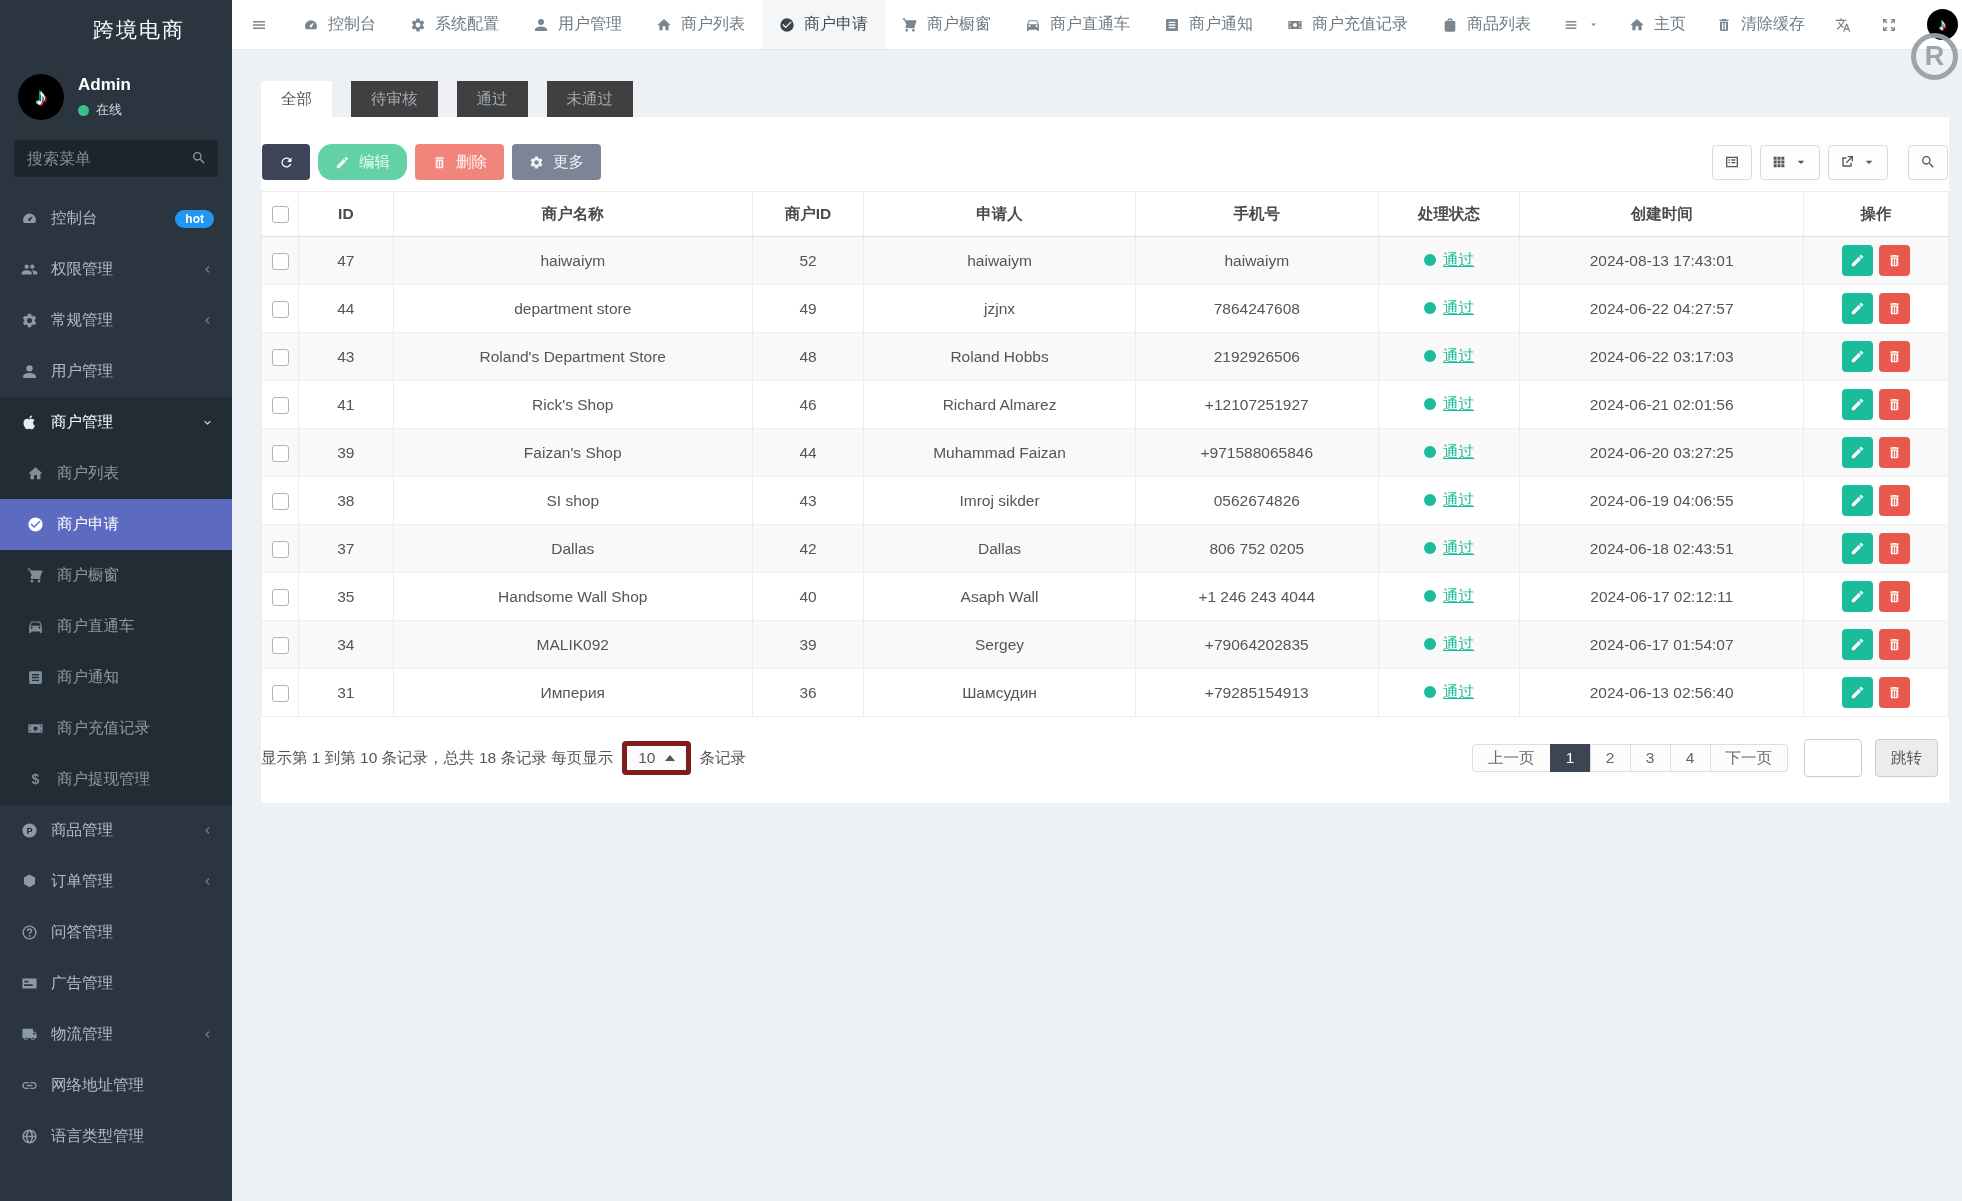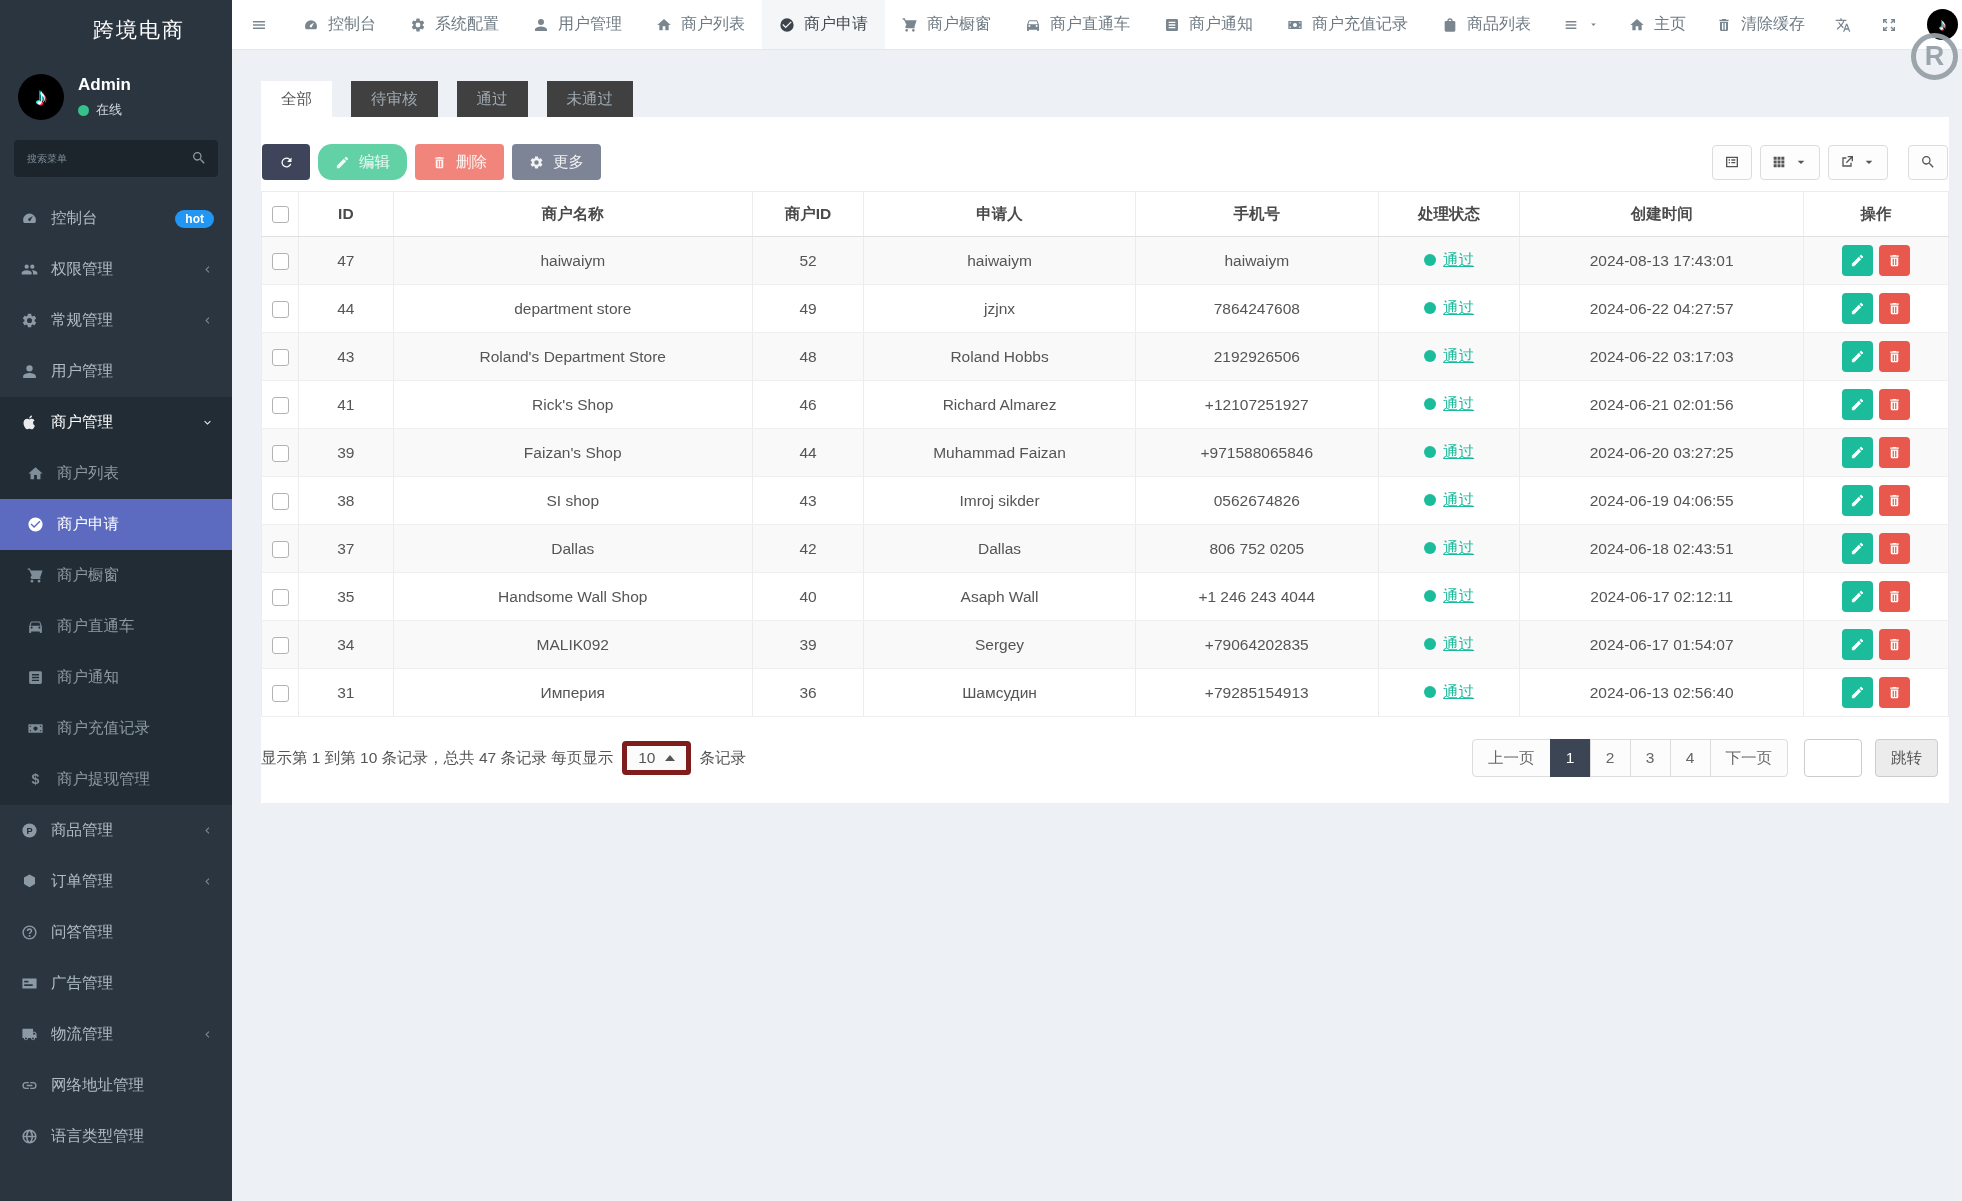--- a/index.html
+++ b/index.html
@@ -13,21 +13,21 @@
   
   .sidebar { width:232px; flex:none; background:#2b3540; color:#b0bcc5; height:1201px; }
   .brand { height:60px; display:flex; align-items:center; justify-content:center; color:#fff; font-size:21px; letter-spacing:2px;padding-left:46px; }
   .userbox { display:flex; align-items:center; gap:14px; padding:14px 18px 12px 18px; }
   .avatar { width:46px; height:46px; border-radius:50%; background:#000; display:flex; align-items:center; justify-content:center; color:#fff; font-size:24px; }
   .avatar span { text-shadow:-1.5px -1px 0 #25f4ee, 1.5px 1px 0 #fe2c55; }
   .uname { font-size:17px; font-weight:bold; color:#fff; margin-bottom:6px; }
   .ustatus { font-size:13px; color:#d4dade; display:flex; align-items:center; gap:7px; }
   .dot-online { width:11px; height:11px; border-radius:50%; background:#38c08b; }
   .searchbox { margin:8px 14px 16px 14px; position:relative; }
-  .searchbox input { width:100%; height:37px; background:#1c252c; border:none; border-radius:4px; color:#cfd8dc; font-size:10px; padding:0 36px 0 13px; outline:none; font-family:inherit; }
+  .searchbox input { width:100%; height:37px; background:#1c252c; border:none; border-radius:4px; color:#cfd8dc; font-size:16px; padding:0 36px 0 13px; outline:none; font-family:inherit; }
   .searchbox input::placeholder { color:#7f8e99; }
   .searchbox .ic { position:absolute; right:11px; top:10px; color:#8a99a5; }
 
   .menu-item { height:51px; display:flex; align-items:center; padding:0 18px 0 21px; font-size:15.5px; color:#b0bcc5; cursor:pointer; }
   .menu-item .ic { margin-right:13px; color:#8c9aa5; width:17px; height:17px; }
   .menu-item .arrow { margin-left:auto; margin-right:0; width:13px; height:13px; color:#7c8a94; }
   .menu-group { background:#222c34; }
   .menu-item.parent { color:#fff; }
   .menu-item.parent .ic { color:#e8ecef; }
   .menu-item.child { padding-left:27px; color:#8d9aa4; }
@@ -81,21 +81,21 @@
   .act-btn { width:31px; height:31px; border-radius:4px; border:none; display:inline-flex; align-items:center; justify-content:center; margin:0 3px; color:#fff; cursor:pointer; vertical-align:middle; }
   .act-btn .ic { width:15px; height:15px; }
   .act-edit { background:#1abc9c; }
   .act-delete { background:#e8584d; }
 
   .tfooter { display:flex; align-items:center; margin-top:20px; font-size:15.5px; color:#555; padding-right:11px; }
   .summary { display:flex; align-items:center; }
   .pagesize { display:inline-flex; align-items:center; gap:9px; border:5px solid #7f1d1d; border-radius:4px; background:#fbfbfb; height:34px; padding:0 11px; margin:4px 9px; cursor:pointer; }
   .caret-up-css { width:0; height:0; border-left:5px solid transparent; border-right:5px solid transparent; border-bottom:6px solid #555; }
   .pager { margin-left:auto; display:flex; align-items:center; }
-  .page-btn { min-width:41px; height:38px; padding:0 15px; border:1px solid #ddd; background:#fcfcfc; color:#666; font-size:15.5px; display:flex; align-items:center; justify-content:center; margin-left:-1px; cursor:pointer; font-family:inherit; }
+  .page-btn { min-width:41px; height:28px; padding:0 15px; border:1px solid #ddd; background:#fcfcfc; color:#666; font-size:15.5px; display:flex; align-items:center; justify-content:center; margin-left:-1px; cursor:pointer; font-family:inherit; }
   .page-btn:first-child { border-radius:4px 0 0 4px; }
   .page-btn.last { border-radius:0 4px 4px 0; }
   .page-btn.active { background:#3c4553; color:#fff; border-color:#3c4553; }
   .jump-input { width:58px; height:38px; border:1px solid #ccc; border-radius:4px; margin-left:16px; outline:none; padding:0 8px; font-size:15px; }
   .jump-btn { height:38px; padding:0 15px; border:1px solid #ccc; background:#ececec; border-radius:4px; margin-left:13px; color:#555; font-size:15.5px; cursor:pointer; font-family:inherit; }
   svg.defs { position:absolute; width:0; height:0; }
 </style>
 </head>
 <body>
 
@@ -754,21 +754,21 @@
                     <svg class="ic">
                       <use href="#i-trash" xlink:href="#i-trash"></use>
                     </svg>
                   </button></td>
               </tr>
             </tbody>
         </table>
 
         <div class="tfooter">
           <div class="summary">
-            <span>显示第 1 到第 10 条记录，总共 47 条记录 每页显示</span>
+            <span>显示第 1 到第 10 条记录，总共 18 条记录 每页显示</span>
             <span class="pagesize">
               <span>10</span>
               <span class="caret-up-css"></span>
             </span>
             <span>条记录</span>
           </div>
           <div class="pager">
             <button class="page-btn">上一页</button>
             <button class="page-btn active">1</button>
             <button class="page-btn">2</button>

